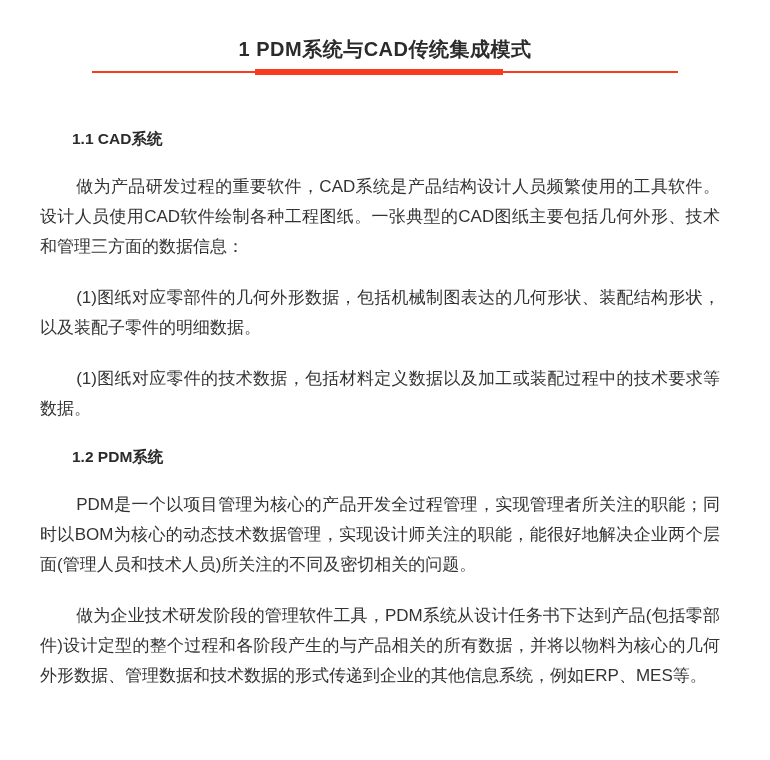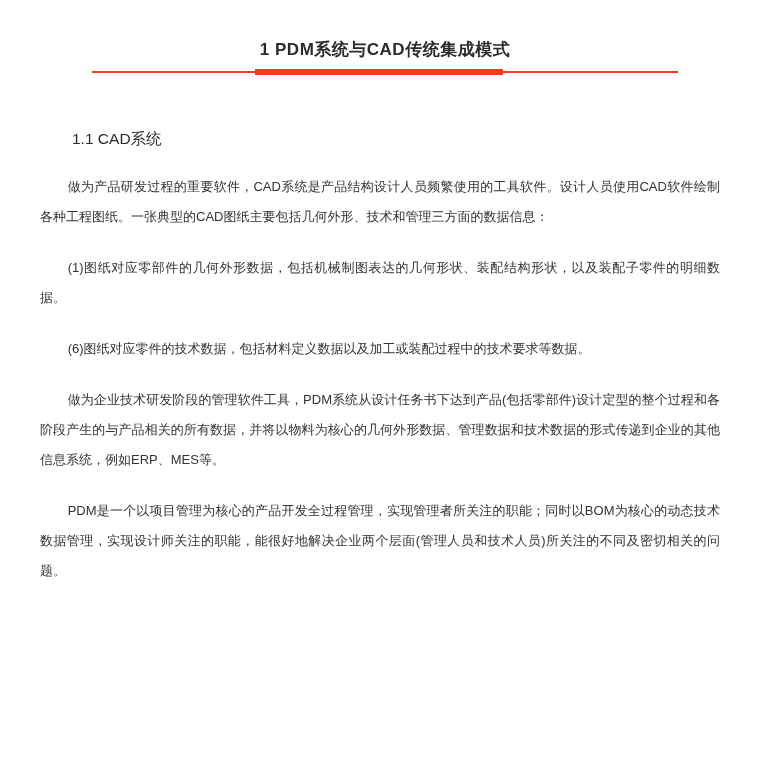--- a/index.html
+++ b/index.html
@@ -17,21 +17,21 @@
     color: var(--text);
     overflow: hidden;
   }
   .page {
     width: 770px;
     height: 760px;
     background: var(--background);
   }
   h1.doc-title {
     margin: 38px 0 0 0;
-    font-size: 17px;
+    font-size: 20px;
     line-height: 23px;
     font-weight: bold;
     text-align: center;
     color: #2b2b2b;
     letter-spacing: 0.5px;
   }
   .divider {
     position: relative;
     width: 586px;
     height: 6px;
@@ -50,30 +50,30 @@
     top: 0;
     height: 6px;
     background: var(--accent);
   }
   .content {
     padding: 0 50px 0 40px;
   }
   h2.section-heading {
     font-size: 15.5px;
     line-height: 24px;
-    font-weight: normal;
+    font-weight: bold;
     color: #2b2b2b;
     margin: 14px 0 21px 0;
     padding-left: 32px;
   }
   h2.section-heading.first {
     margin-top: 52px;
   }
   p.body-para {
-    font-size: 13px;
+    font-size: 17px;
     line-height: 30px;
     margin: 21px 0;
     text-align: justify;
     text-indent: 2.13em;
     color: var(--text);
   }
 </style>
 </head>
 <body>
 
@@ -88,21 +88,22 @@
 
   <div class="content">
 
     <h2 class="section-heading first">1.1 CAD系统</h2>
 
     <p class="body-para">做为产品研发过程的重要软件，CAD系统是产品结构设计人员频繁使用的工具软件。设计人员使用CAD软件绘制各种工程图纸。一张典型的CAD图纸主要包括几何外形、技术和管理三方面的数据信息：</p>
 
 
     <p class="body-para">(1)图纸对应零部件的几何外形数据，包括机械制图表达的几何形状、装配结构形状，以及装配子零件的明细数据。</p>
 
-    <p class="body-para">(6)图纸对应零件的技术数据，包括材料定义数据以及加工或装配过程中的技术要求等数据。</p>
+    <p class="body-para">(1)图纸对应零件的技术数据，包括材料定义数据以及加工或装配过程中的技术要求等数据。</p>
 
+    <h2 class="section-heading">1.2 PDM系统</h2>
+
+    <p class="body-para">PDM是一个以项目管理为核心的产品开发全过程管理，实现管理者所关注的职能；同时以BOM为核心的动态技术数据管理，实现设计师关注的职能，能很好地解决企业两个层面(管理人员和技术人员)所关注的不同及密切相关的问题。</p>
 
     <p class="body-para">做为企业技术研发阶段的管理软件工具，PDM系统从设计任务书下达到产品(包括零部件)设计定型的整个过程和各阶段产生的与产品相关的所有数据，并将以物料为核心的几何外形数据、管理数据和技术数据的形式传递到企业的其他信息系统，例如ERP、MES等。</p>
-
-    <p class="body-para">PDM是一个以项目管理为核心的产品开发全过程管理，实现管理者所关注的职能；同时以BOM为核心的动态技术数据管理，实现设计师关注的职能，能很好地解决企业两个层面(管理人员和技术人员)所关注的不同及密切相关的问题。</p>
 
   </div>
 </div>
 
 </body></html>

